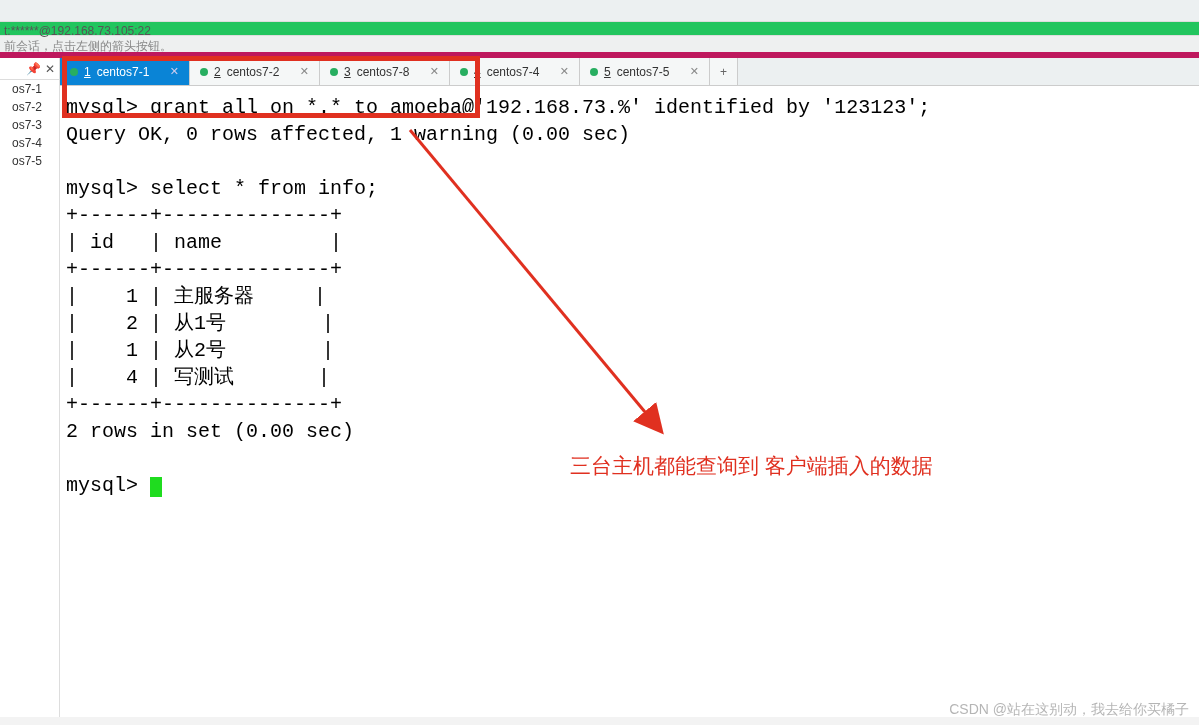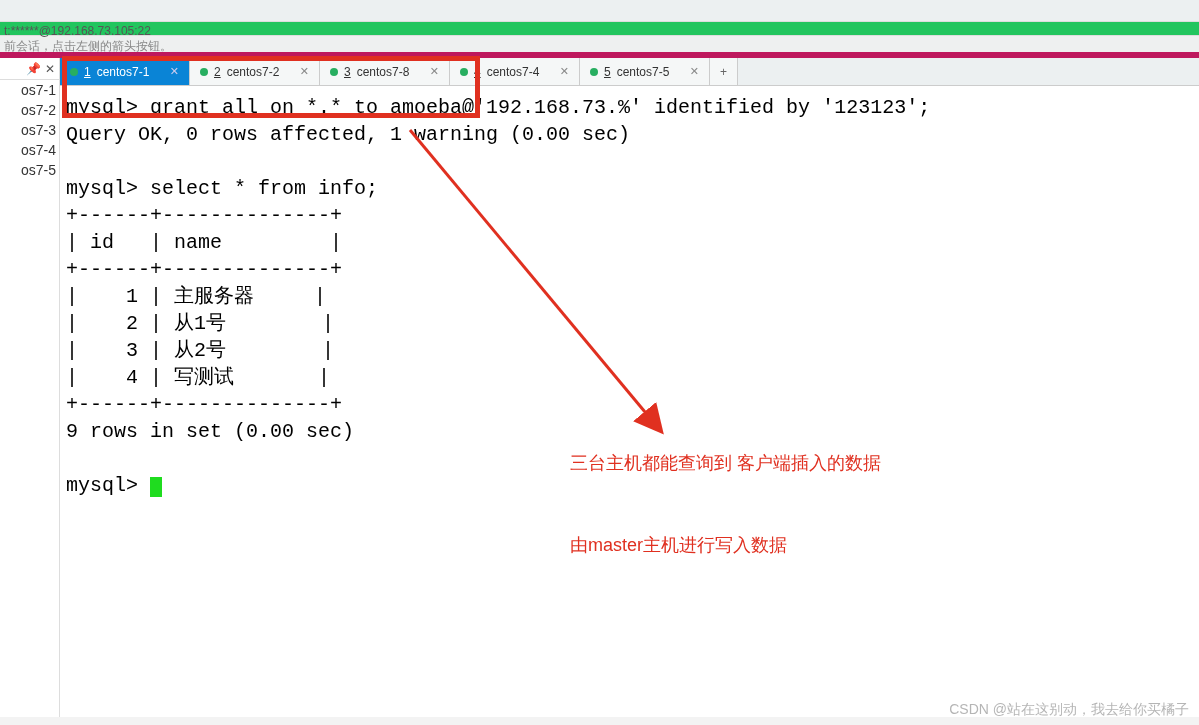--- a/index.html
+++ b/index.html
@@ -49,23 +49,23 @@
     align-items: center;
     justify-content: flex-end;
     gap: 4px;
     padding: 0 4px;
     border-bottom: 1px solid #ddd;
     font-size: 12px;
   }
   .pin { color: #555; }
   .close-x { color: #555; cursor: pointer; }
   .sidebar-item {
-    padding: 2px 21px;
+    padding: 2px 12px;
     color: #333;
-    font-size: 14px;
+    font-size: 12px;
     white-space: nowrap;
   }
   .content {
     flex: 1;
     background: #fff;
     display: flex;
     flex-direction: column;
   }
   .tabs {
     display: flex;
@@ -132,21 +132,21 @@
     vertical-align: text-bottom;
   }
   .red-box {
     position: absolute;
     border: 5px solid #e03020;
     pointer-events: none;
   }
   .annotation {
     position: absolute;
     color: #e03020;
-    font-size: 18px;
+    font-size: 21px;
     font-family: "Microsoft YaHei", sans-serif;
     line-height: 1.5;
   }
   .arrow-svg {
     position: absolute;
     pointer-events: none;
   }
   .watermark {
     position: absolute;
     right: 10px;
@@ -220,24 +220,24 @@
 
     <div class="terminal"><span>mysql&gt; grant all on *.* to amoeba@'192.168.73.%' identified by '123123';</span>
 <span>Query OK, 0 rows affected, 1 warning (0.00 sec)</span>
 <span></span>
 <span>mysql&gt; select * from info;</span>
 <span>+------+--------------+</span>
 <span>| id   | name         |</span>
 <span>+------+--------------+</span>
 <span>|    1 | 主服务器     |</span>
 <span>|    2 | 从1号        |</span>
-<span>|    3 | 从2号        |</span>
+<span>|    1 | 从2号        |</span>
 <span>|    4 | 写测试       |</span>
 <span>+------+--------------+</span>
-<span>9 rows in set (0.00 sec)</span>
+<span>2 rows in set (0.00 sec)</span>
 <span></span>
 <span>mysql&gt; </span><span class="cursor-block"></span>
 </div>
 
   </div>
 </div>
 
 <div class="red-box" style="left:62px; top:56px; width:418px; height:62px;"></div>
 
 <svg class="arrow-svg" style="left:400px; top:120px;" width="300" height="330">
@@ -247,16 +247,15 @@
     </marker>
   </defs>
   <line x1="10" y1="10" x2="260" y2="310" stroke="#e03020" stroke-width="3" marker-end="url(#ah)"></line>
 </svg>
 
 <div class="annotation" style="left:570px; top:450px;">
   <span>三台主机都能查询到  客户端插入的数据</span>
 </div>
 <div class="annotation" style="left:570px; top:505px;">
   <br>
-  <span>由master主机进行写入数据</span>
 </div>
 
 <div class="watermark">CSDN @站在这别动，我去给你买橘子</div>
 
 </body></html>

